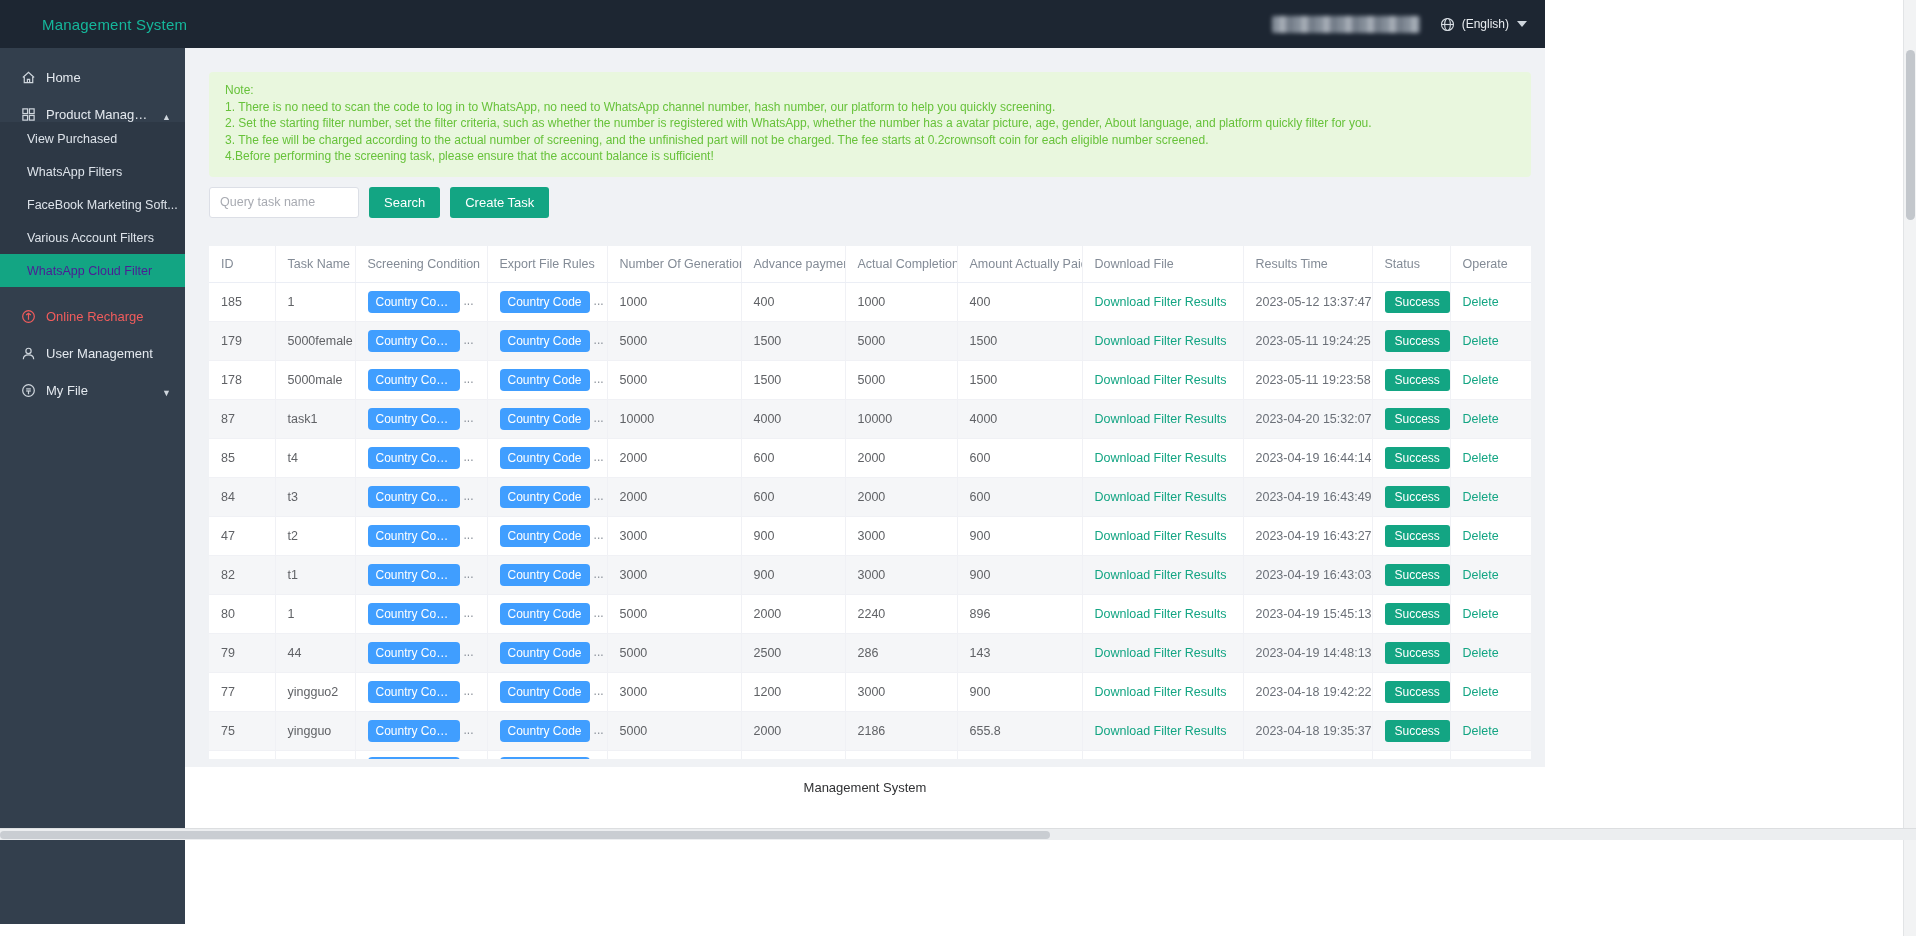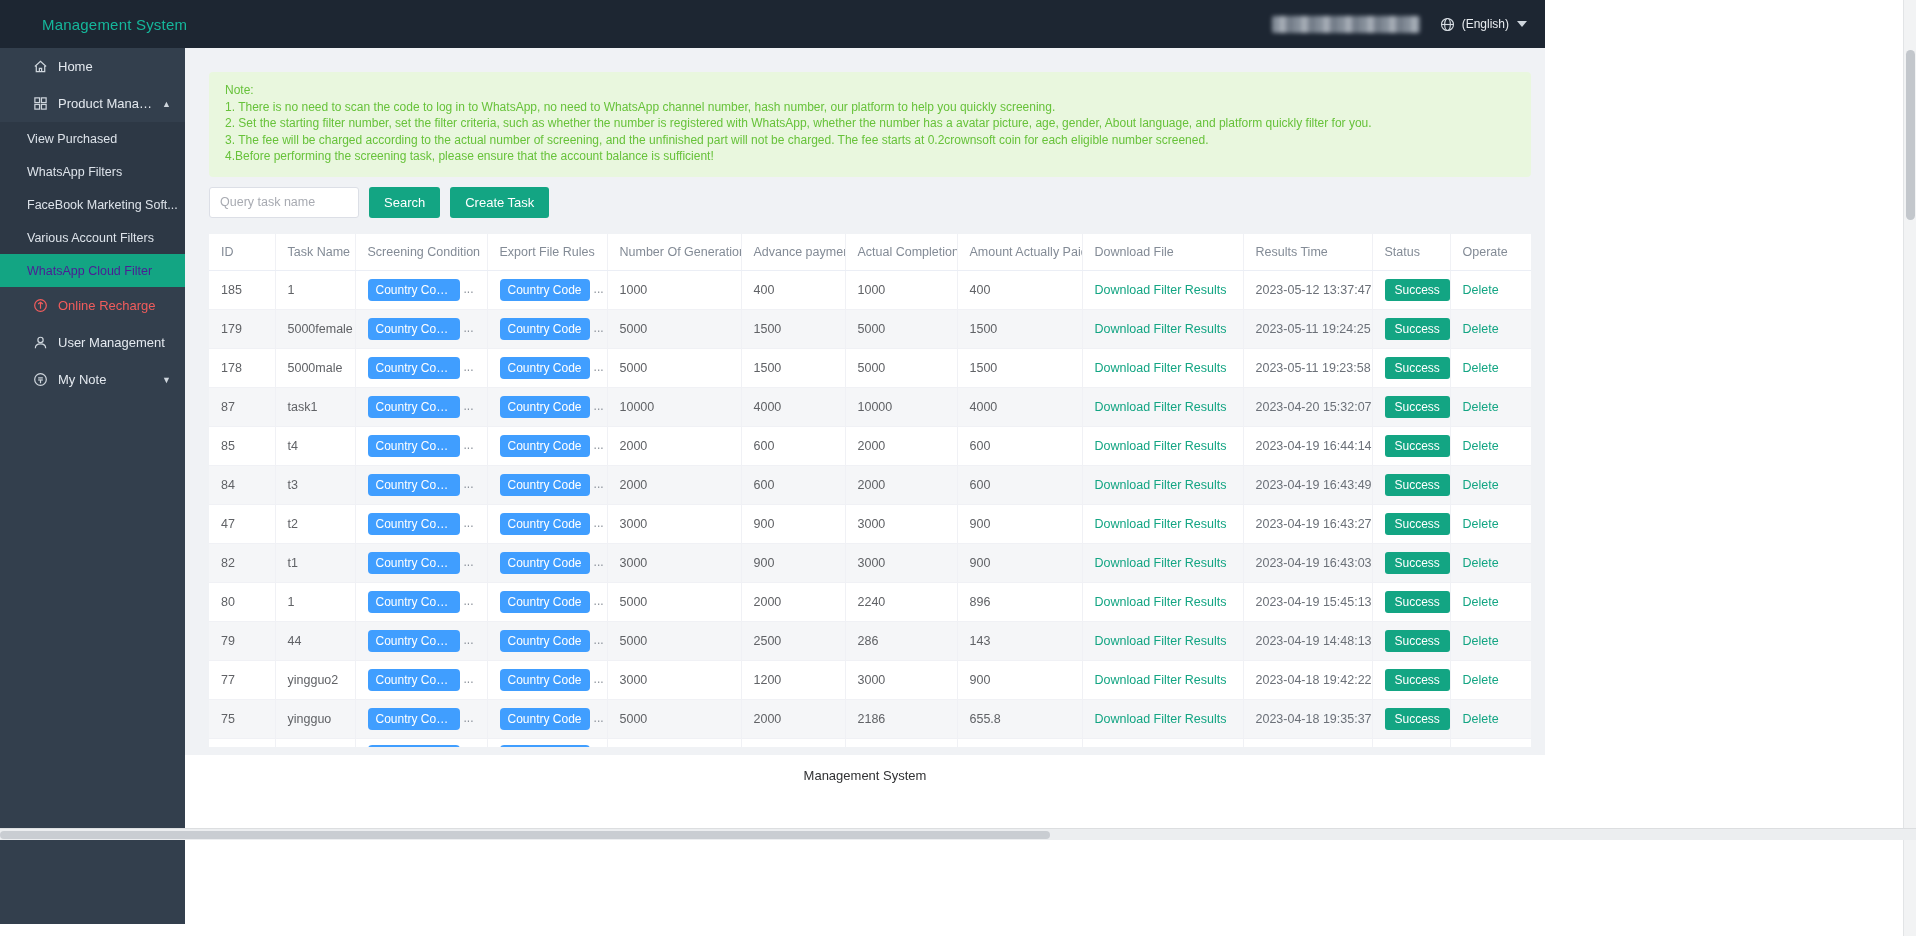--- a/index.html
+++ b/index.html
@@ -16,39 +16,39 @@
   .redacted { width:148px; height:17px; border-radius:2px;
               background:repeating-linear-gradient(90deg,#97a0ab 0 7px,#bcc3cc 7px 14px,#848d99 14px 22px);
               filter:blur(2px); opacity:.85; }
   .lang { display:flex; align-items:center; gap:6px; color:#e8ecf0; font-size:12px; cursor:pointer; }
   .caret-down { width:0; height:0; border-left:5px solid transparent; border-right:5px solid transparent;
                 border-top:6px solid #cfd6dd; margin-left:2px; }
 
   
   .sidebar { position:absolute; top:48px; left:0; width:185px; height:876px;
              background:#333f4d; z-index:4; }
-  .menu-item { height:37px; display:flex; align-items:center; gap:10px; padding:0 14px 0 32px;
+  .menu-item { height:37px; display:flex; align-items:flex-end; gap:10px; padding:0 14px 0 20px;
                color:#e4e9ef; font-size:13px; cursor:pointer; position:relative; }
   .menu-sub-block { background:rgba(0,0,0,0.10); }
   .menu-sub { height:33px; display:flex; align-items:center; padding-left:27px;
               color:#dde3ea; font-size:12.5px; cursor:pointer; }
   .menu-sub.active { background:#13a583; color:#4c1d95;text-align:right; }
   .menu-item.danger, .menu-item.danger .mi-label { color:#f15c5c; }
   .mi-icon { width:16px; height:16px; display:inline-flex; align-items:center; justify-content:center; flex:none; }
   .mi-label { white-space:nowrap; overflow:hidden; text-overflow:ellipsis; }
   .chev { margin-left:auto; font-size:9px; color:#cfd6dd; }
 
   
   .main { position:absolute; top:48px; left:185px; width:1360px; height:888px; background:#ffffff; }
   .content-area { background:#f0f2f5; padding:24px 14px 8px 24px; }
 
   .note-box { background:#e9f7de; border-radius:4px; padding:10px 16px 12px;
               color:#67c23a; font-size:12px; line-height:16.5px; margin-bottom:10px; }
 
-  .toolbar { display:flex; align-items:center; margin:10px 0 16px; }
+  .toolbar { display:flex; align-items:center; margin:10px 0 28px; }
   .query-input { width:150px; height:31px; border:1px solid #dcdfe6; border-radius:3px;
                  padding:0 10px; font-size:12.5px; color:#606266; background:#ffffff; outline:none;
                  font-family:"Liberation Sans", sans-serif; }
   .query-input::placeholder { color:#a8abb2; }
   .btn { height:31px; padding:0 15px; margin-left:10px; border:none; border-radius:3px;
          background:#13a583; color:#ffffff; font-size:13px; cursor:pointer;
          font-family:"Liberation Sans", sans-serif; }
 
   
   .table-card { background:#ffffff; overflow:hidden; max-height:513px; }
@@ -176,21 +176,21 @@
 
       <div class="menu-item">
         <span class="mi-icon">
           <svg width="15" height="15" viewBox="0 0 16 16" fill="none" stroke="#cfd6dd" stroke-width="1.3">
             <circle cx="8" cy="8" r="6.2"></circle>
               <path d="M5.5 6.3 H10.5"></path>
               <path d="M5.5 8.5 H10.5"></path>
               <path d="M8 8.5 V12"></path>
           </svg>
         </span>
-        <span class="mi-label">My Note</span>
+        <span class="mi-label">My File</span>
         <span class="chev">▼</span>
       </div>
     </nav>
 
     <main class="main">
       <div class="content-area">
 
         <div class="note-box">
           <div>Note:</div>
           <div>1. There is no need to scan the code to log in to WhatsApp, no need to WhatsApp channel number, hash number, our platform to help you quickly screening.</div>

